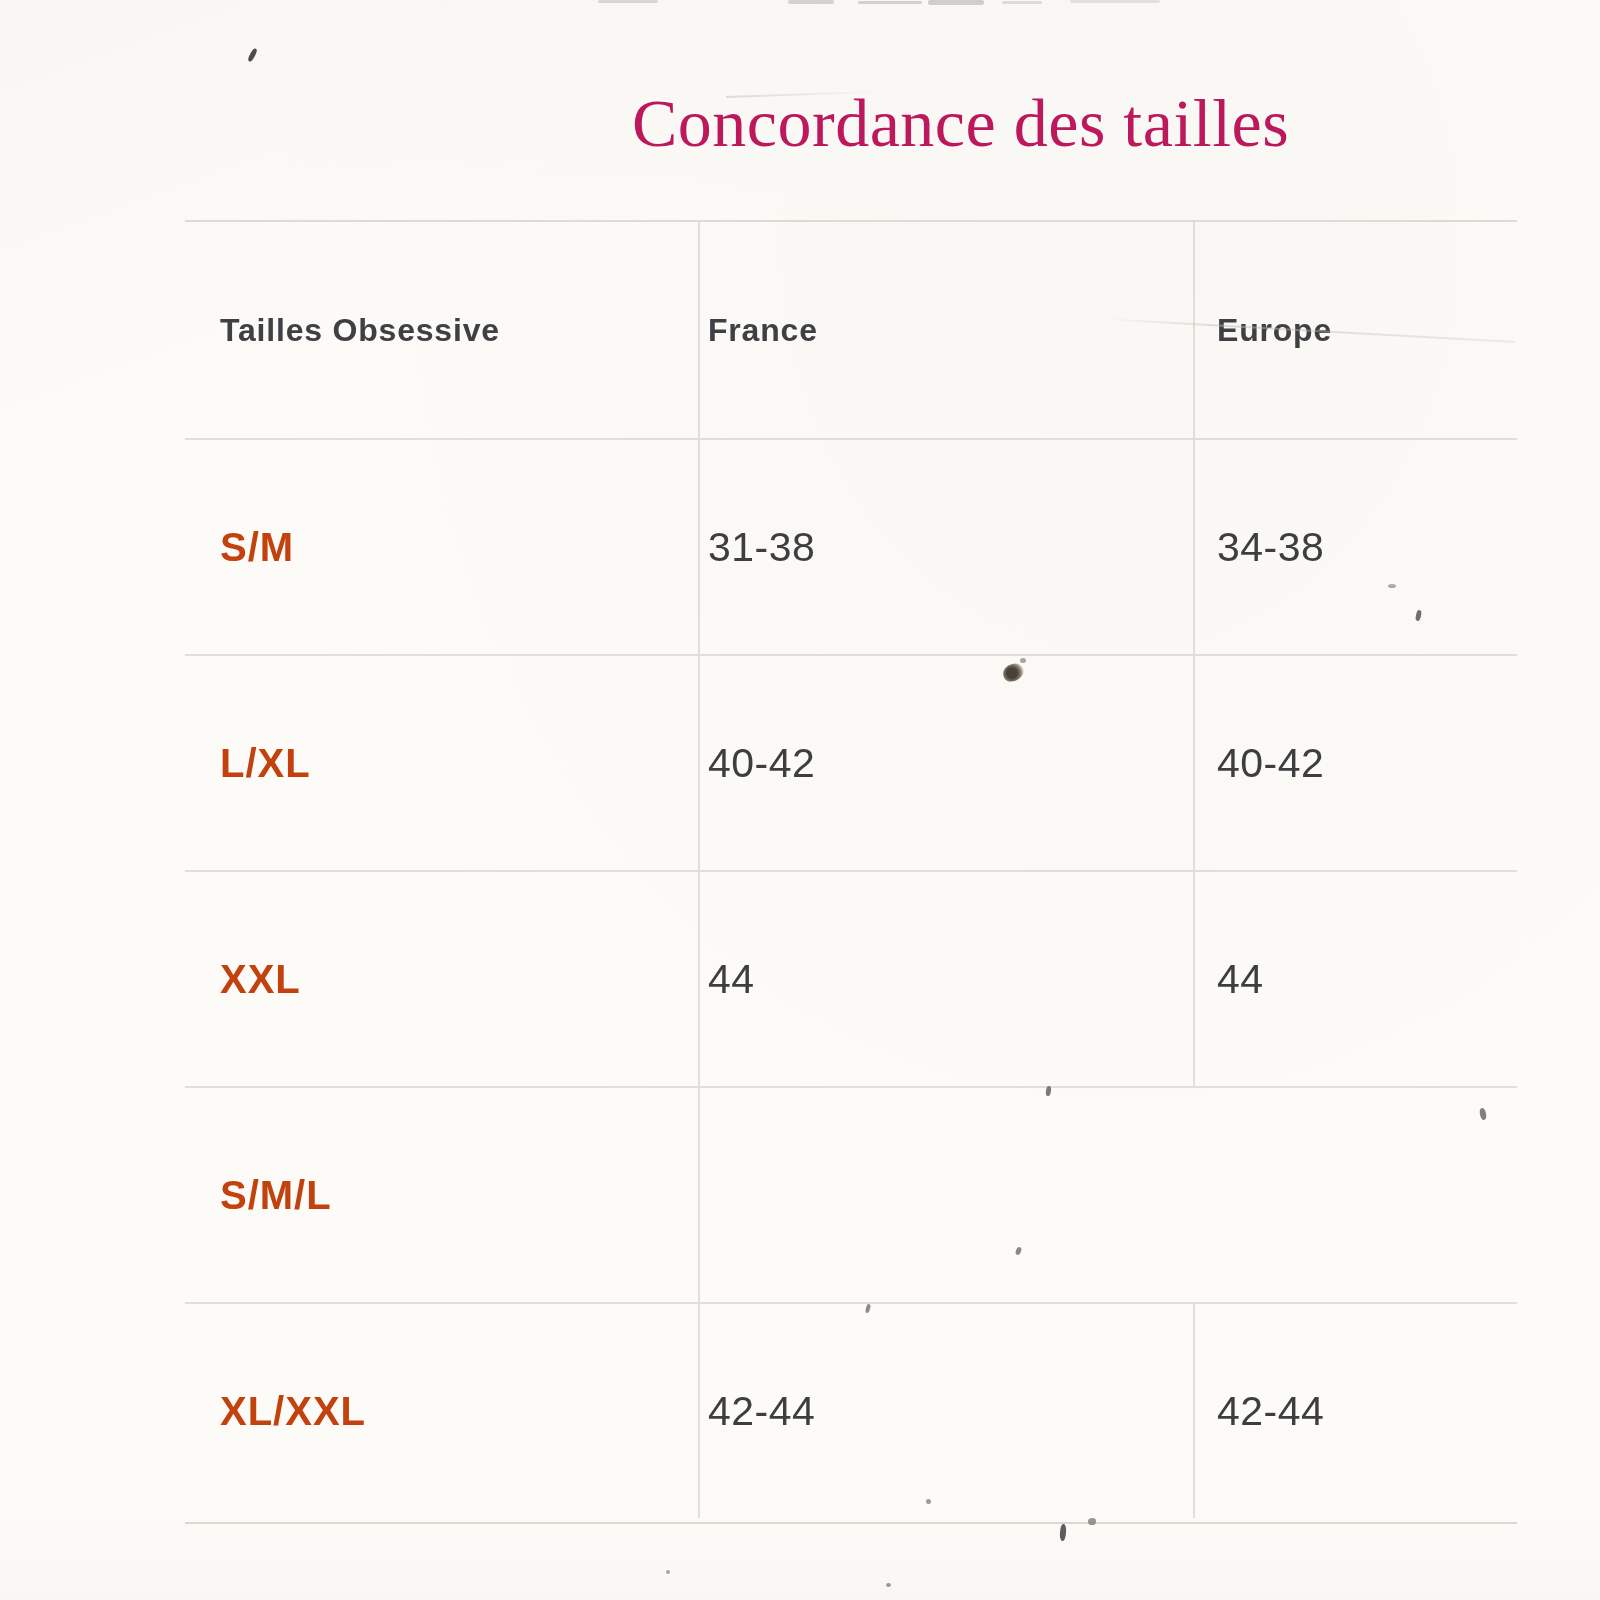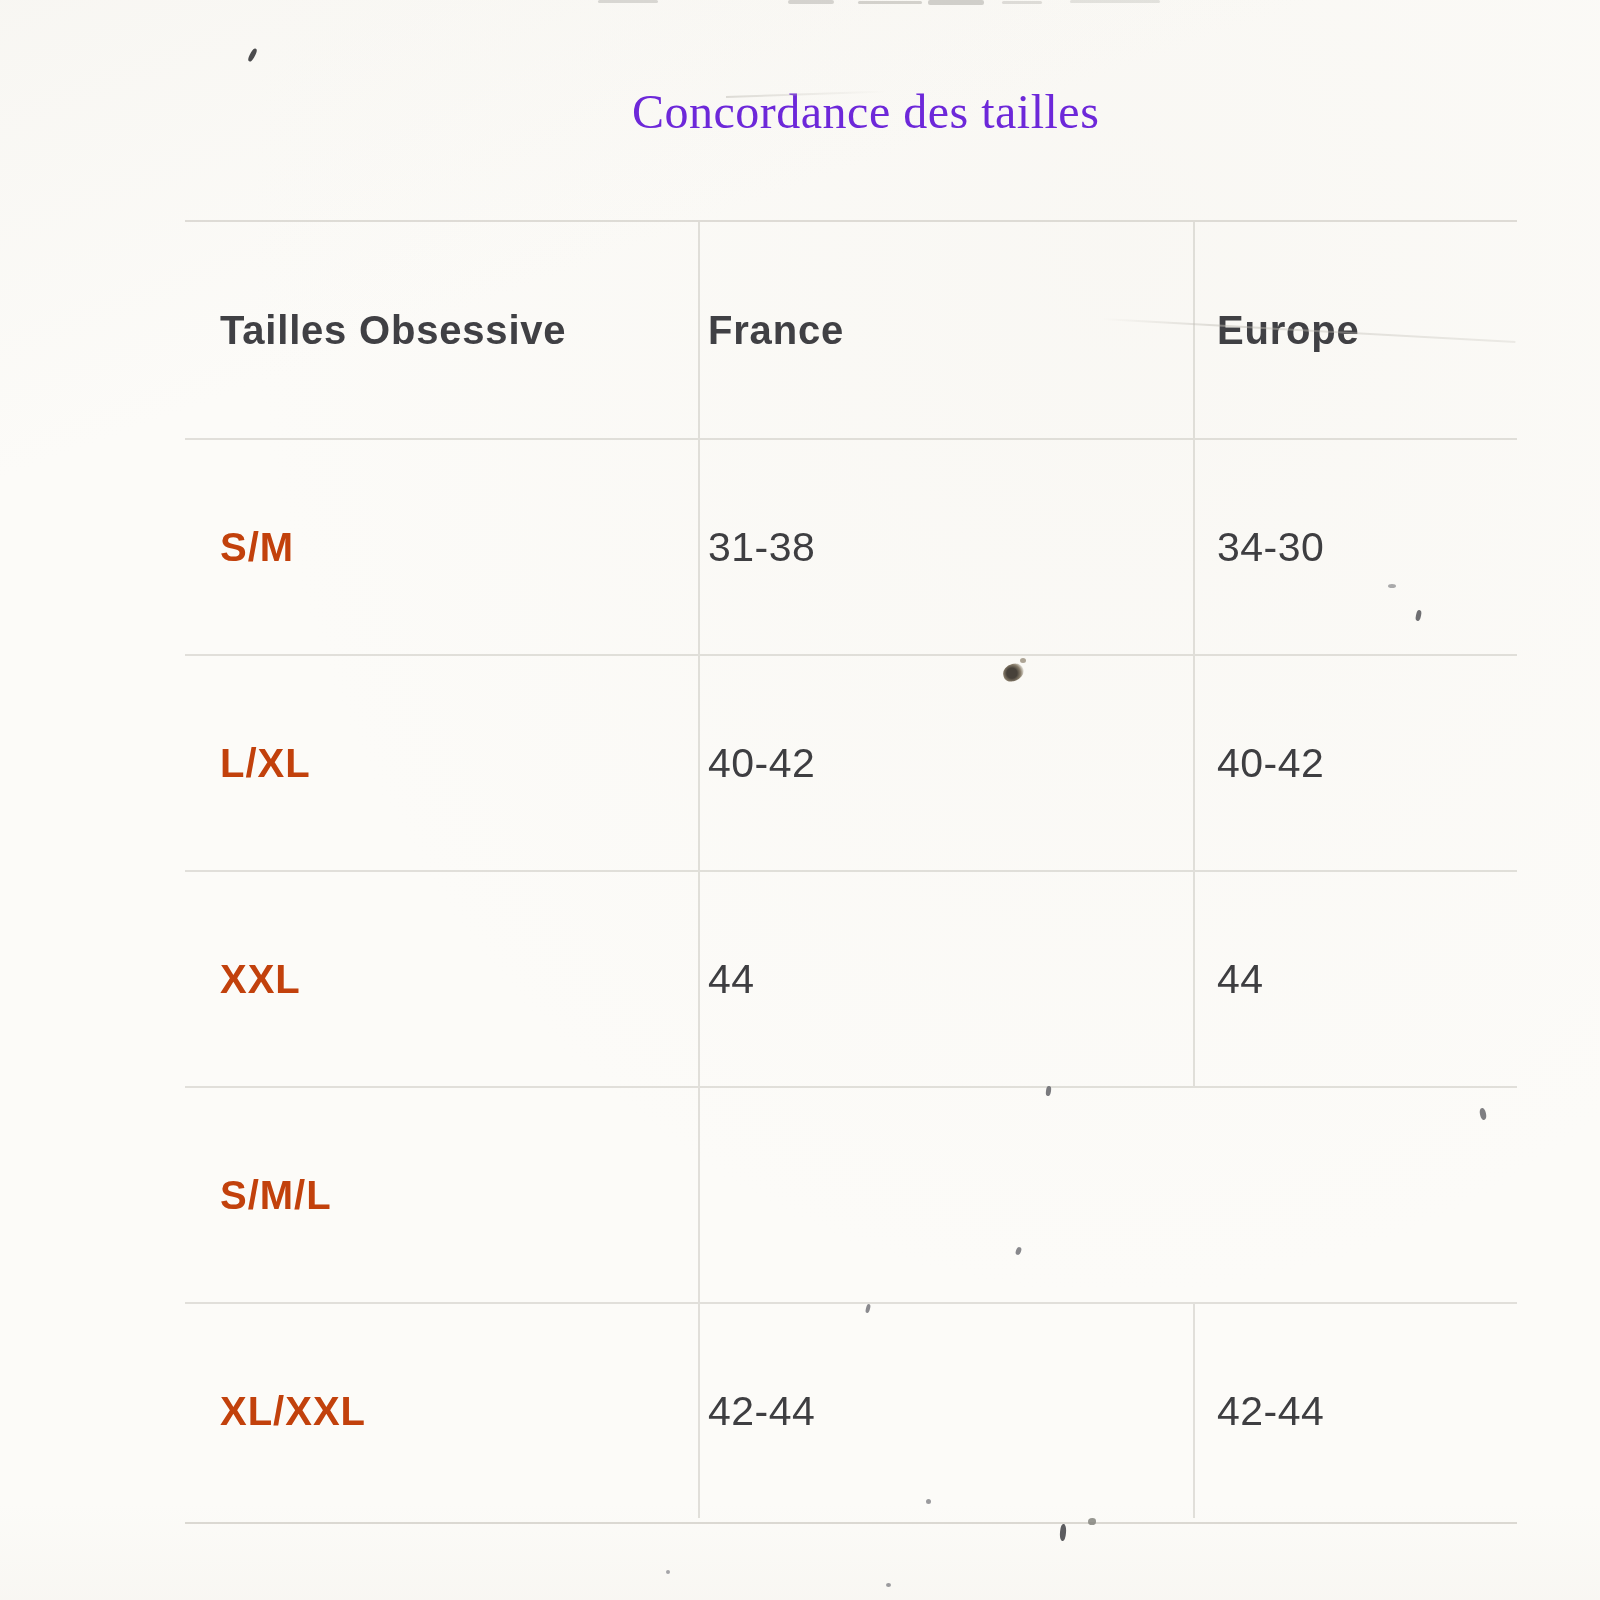--- a/index.html
+++ b/index.html
@@ -27,23 +27,23 @@
     pointer-events: none;
   }
 
   .title {
     position: absolute;
     left: 632px;
     top: 84px;
     margin: 0;
     font-family: "Liberation Serif", serif;
     font-weight: 400;
-    font-size: 48px;
+    font-size: 68px;
     line-height: 1.15;
-    color: #6d28d9;
+    color: #be185d;
     letter-spacing: 0.5px;
     white-space: nowrap;
   }
 
   .size-table {
     position: absolute;
     left: 185px;
     top: 220px;
     width: 1332px;
     height: 1300px;
@@ -63,21 +63,21 @@
     display: flex;
     align-items: center;
     color: #3d3d40;
     white-space: nowrap;
   }
   .cell.c1 { padding-left: 35px; border-right: 2px solid rgba(198,195,187,0.5); }
   .cell.c2 { padding-left: 8px; border-right: 2px solid rgba(198,195,187,0.5); }
   .cell.c3 { padding-left: 22px; }
   .hdr {
     font-weight: 700;
-    font-size: 40px;
+    font-size: 32px;
     letter-spacing: 0.8px;
     color: #404044;
   }
   .size-label {
     font-weight: 700;
     font-size: 40px;
     letter-spacing: 1px;
     color: #c2410c;
   }
   .value {
@@ -131,21 +131,21 @@
 
     <div class="row">
       <div class="cell c1 hdr">Tailles Obsessive</div>
       <div class="cell c2 hdr">France</div>
       <div class="cell c3 hdr">Europe</div>
     </div>
 
     <div class="row">
       <div class="cell c1 size-label">S/M</div>
       <div class="cell c2 value">31-38</div>
-      <div class="cell c3 value">34-30</div>
+      <div class="cell c3 value">34-38</div>
     </div>
 
     <div class="row">
       <div class="cell c1 size-label">L/XL</div>
       <div class="cell c2 value">40-42</div>
       <div class="cell c3 value">40-42</div>
     </div>
 
     <div class="row">
       <div class="cell c1 size-label">XXL</div>

